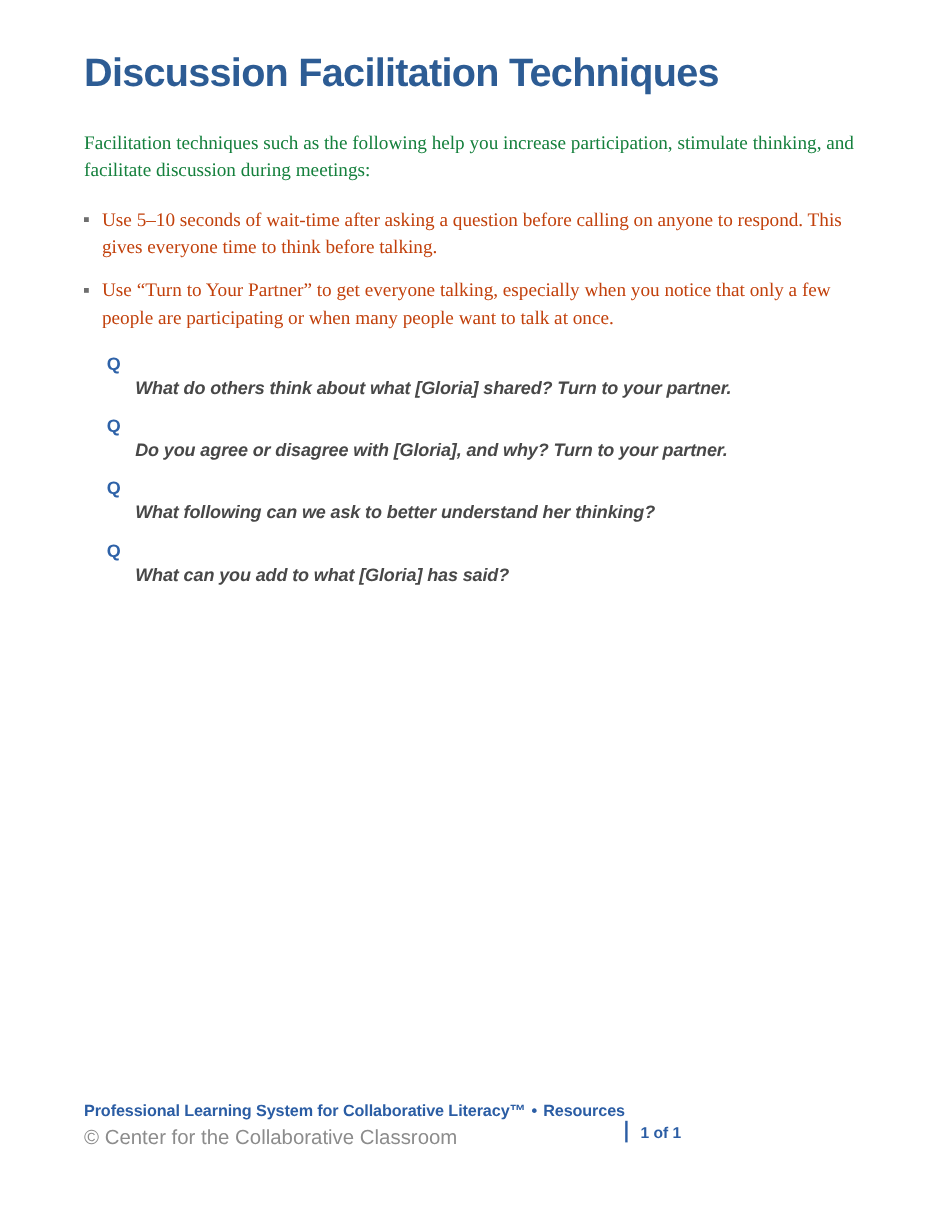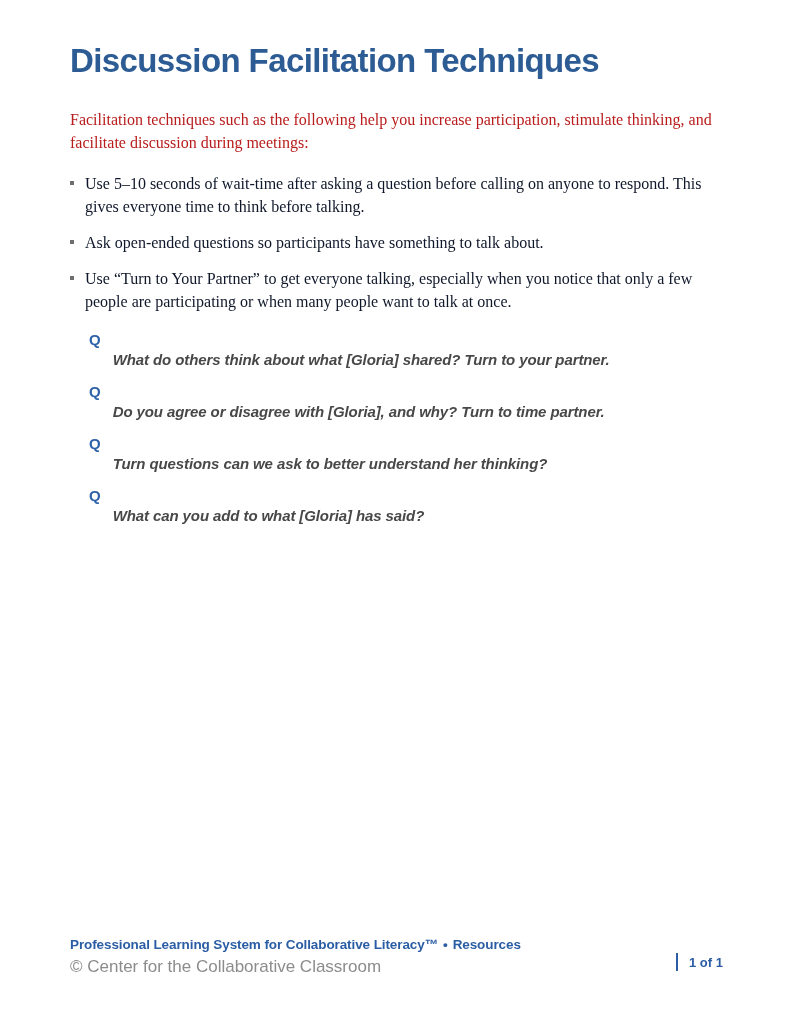--- a/index.html
+++ b/index.html
@@ -20,34 +20,34 @@
     font-family:"Liberation Sans",sans-serif;
     font-weight:700;
     font-size:33px;
     letter-spacing:-0.6px;
     color:#2d5c94;
   }
   .intro{
     margin:28px 0 0 0;
     font-size:16px;
     line-height:23px;
-    color:#b91c1c;
+    color:#15803d;
   }
   ul.techniques{
     list-style:none;
     margin:18px 0 0 0;
     padding:0;
   }
   ul.techniques li{
     display:flex;
     gap:11px;
     margin-bottom:13px;
     font-size:16px;
     line-height:23px;
-    color:#0f172a;
+    color:#c2410c;
   }
   .sq{
     width:4px;height:4px;
     background:#6e6e6e;
     margin-top:9px;
     flex-shrink:0;
   }
   .questions{
     margin:18px 0 0 19px;
     font-family:"Liberation Sans",sans-serif;
@@ -66,23 +66,23 @@
   .q-text{
     color:#484848;
     font-weight:700;
     font-style:italic;
     font-size:15px;
     letter-spacing:-0.1px;
     margin-top:20px;
   }
   .footer{
     position:absolute;
-    left:70px;right:66px;top:937px;
+    left:70px;right:66px;top:918px;
     display:flex;
-    justify-content:space-between;
+    justify-content:flex-start;
     align-items:flex-start;
     font-family:"Liberation Sans",sans-serif;
   }
   .f-line1{
     color:#2b5da4;
     font-size:13.5px;
     font-weight:600;
     letter-spacing:-0.1px;
   }
   .f-sep{margin:0 5px;font-weight:700;}
@@ -117,40 +117,36 @@
 
   <p class="intro">Facilitation techniques such as the following help you increase participation, stimulate thinking, and facilitate discussion during meetings:</p>
 
   <ul class="techniques">
     <li>
       <span class="sq"></span>
       <span class="li-text">Use 5–10 seconds of wait-time after asking a question before calling on anyone to respond. This gives everyone time to think before talking.</span>
     </li>
     <li>
       <span class="sq"></span>
-      <span class="li-text">Ask open-ended questions so participants have something to talk about.</span>
-    </li>
-    <li>
-      <span class="sq"></span>
       <span class="li-text">Use “Turn to Your Partner” to get everyone talking, especially when you notice that only a few people are participating or when many people want to talk at once.</span>
     </li>
   </ul>
 
   <div class="questions">
     <div class="q-row">
       <span class="q-mark">Q</span>
       <span class="q-text">What do others think about what [Gloria] shared? Turn to your partner.</span>
     </div>
     <div class="q-row">
       <span class="q-mark">Q</span>
-      <span class="q-text">Do you agree or disagree with [Gloria], and why? Turn to time partner.</span>
+      <span class="q-text">Do you agree or disagree with [Gloria], and why? Turn to your partner.</span>
     </div>
     <div class="q-row">
       <span class="q-mark">Q</span>
-      <span class="q-text">Turn questions can we ask to better understand her thinking?</span>
+      <span class="q-text">What following can we ask to better understand her thinking?</span>
     </div>
     <div class="q-row">
       <span class="q-mark">Q</span>
       <span class="q-text">What can you add to what [Gloria] has said?</span>
     </div>
   </div>
 
   <div class="footer">
     <div class="footer-left">
       <div class="f-line1">

